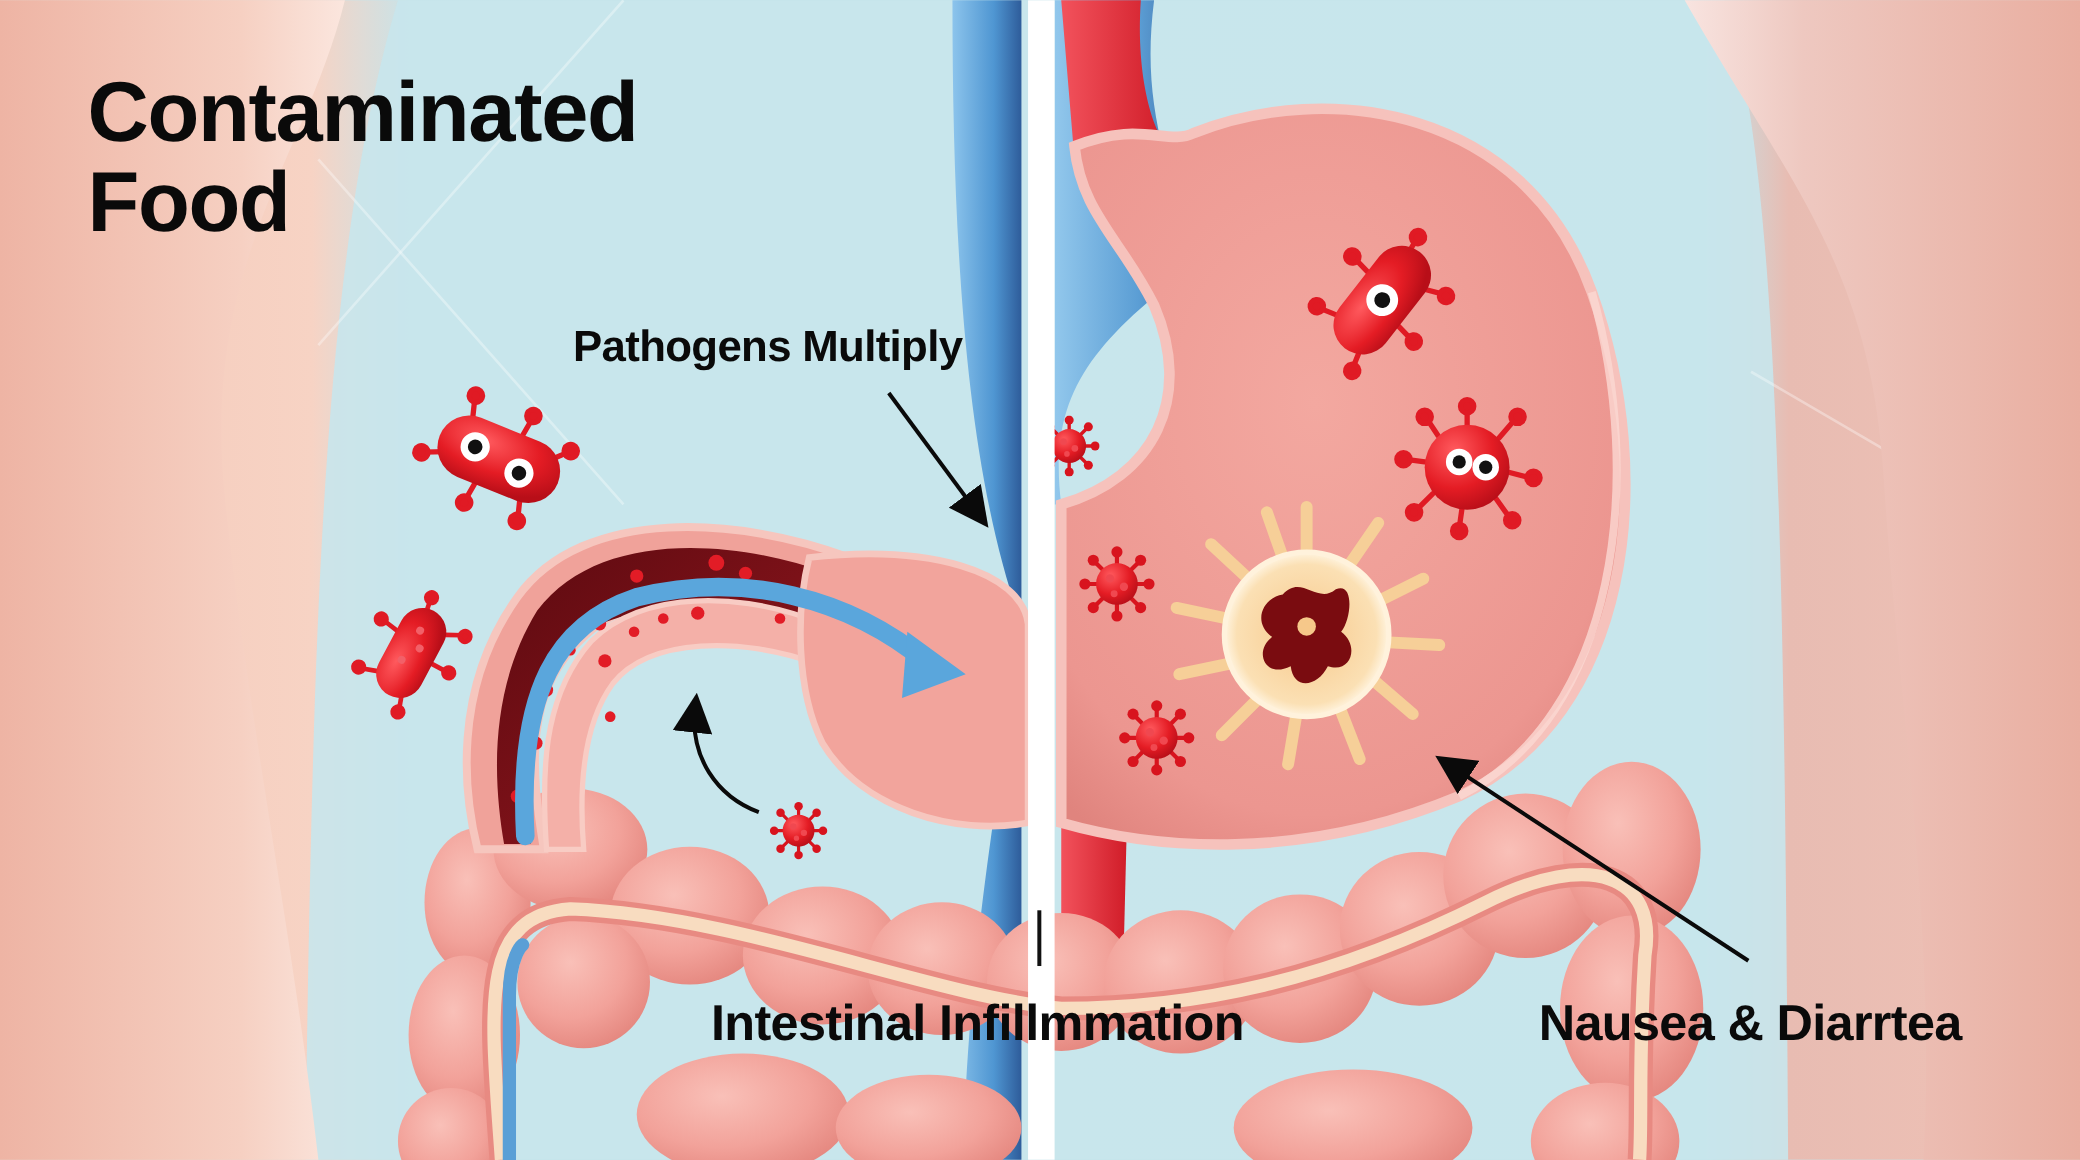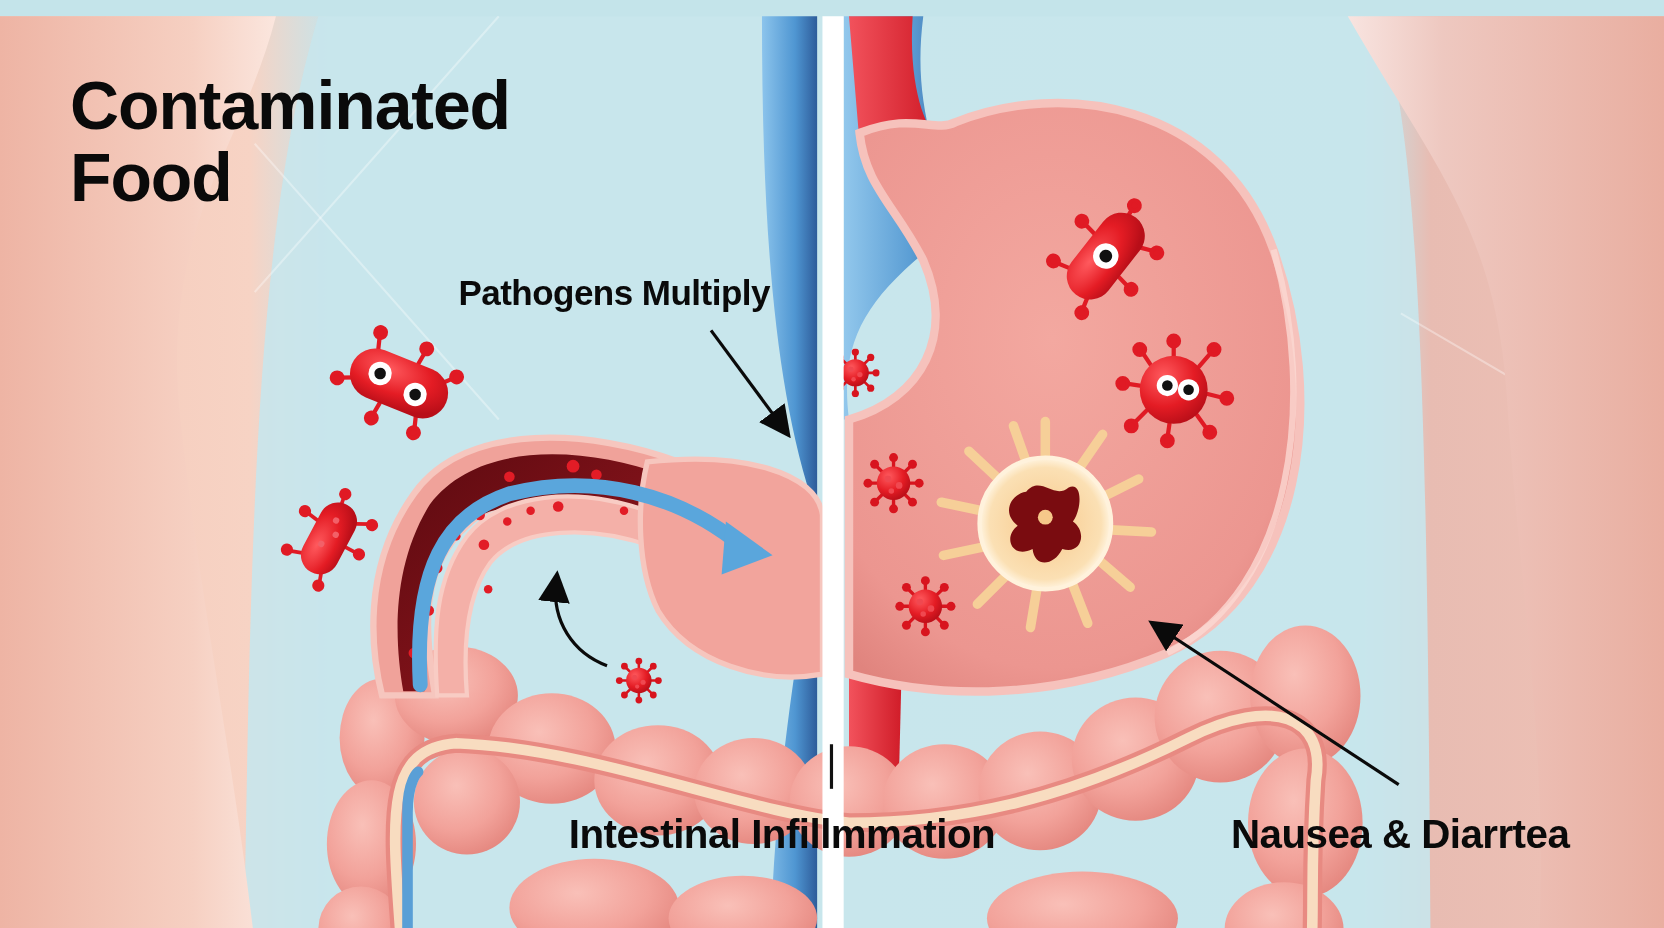--- a/index.html
+++ b/index.html
@@ -1,17 +1,17 @@
 <!DOCTYPE html>
 <html><head>
 <meta charset="utf-8">
 <style>
   html, body { margin: 0; padding: 0; background: #c4e4ea; }
   body { width: 1664px; height: 928px; overflow: hidden; position: relative; }
-  #stage { position: absolute; left: 0; top: 16px; width: 1664px; height: 840px; }
+  #stage { position: absolute; left: 0; top: 0; width: 1664px; height: 840px; }
   svg { display: block; }
   .lbl { font-family: "Liberation Sans", "DejaVu Sans", sans-serif; font-weight: 700; fill: #0a0a0a; }
   .title { font-size: 64px; letter-spacing: -1px; }
   .callout { font-size: 33px; letter-spacing: -0.5px; }
   .callout-lg { font-size: 38px; letter-spacing: -0.5px; }
 </style>
 </head>
 <body>
 
 <div id="stage">

